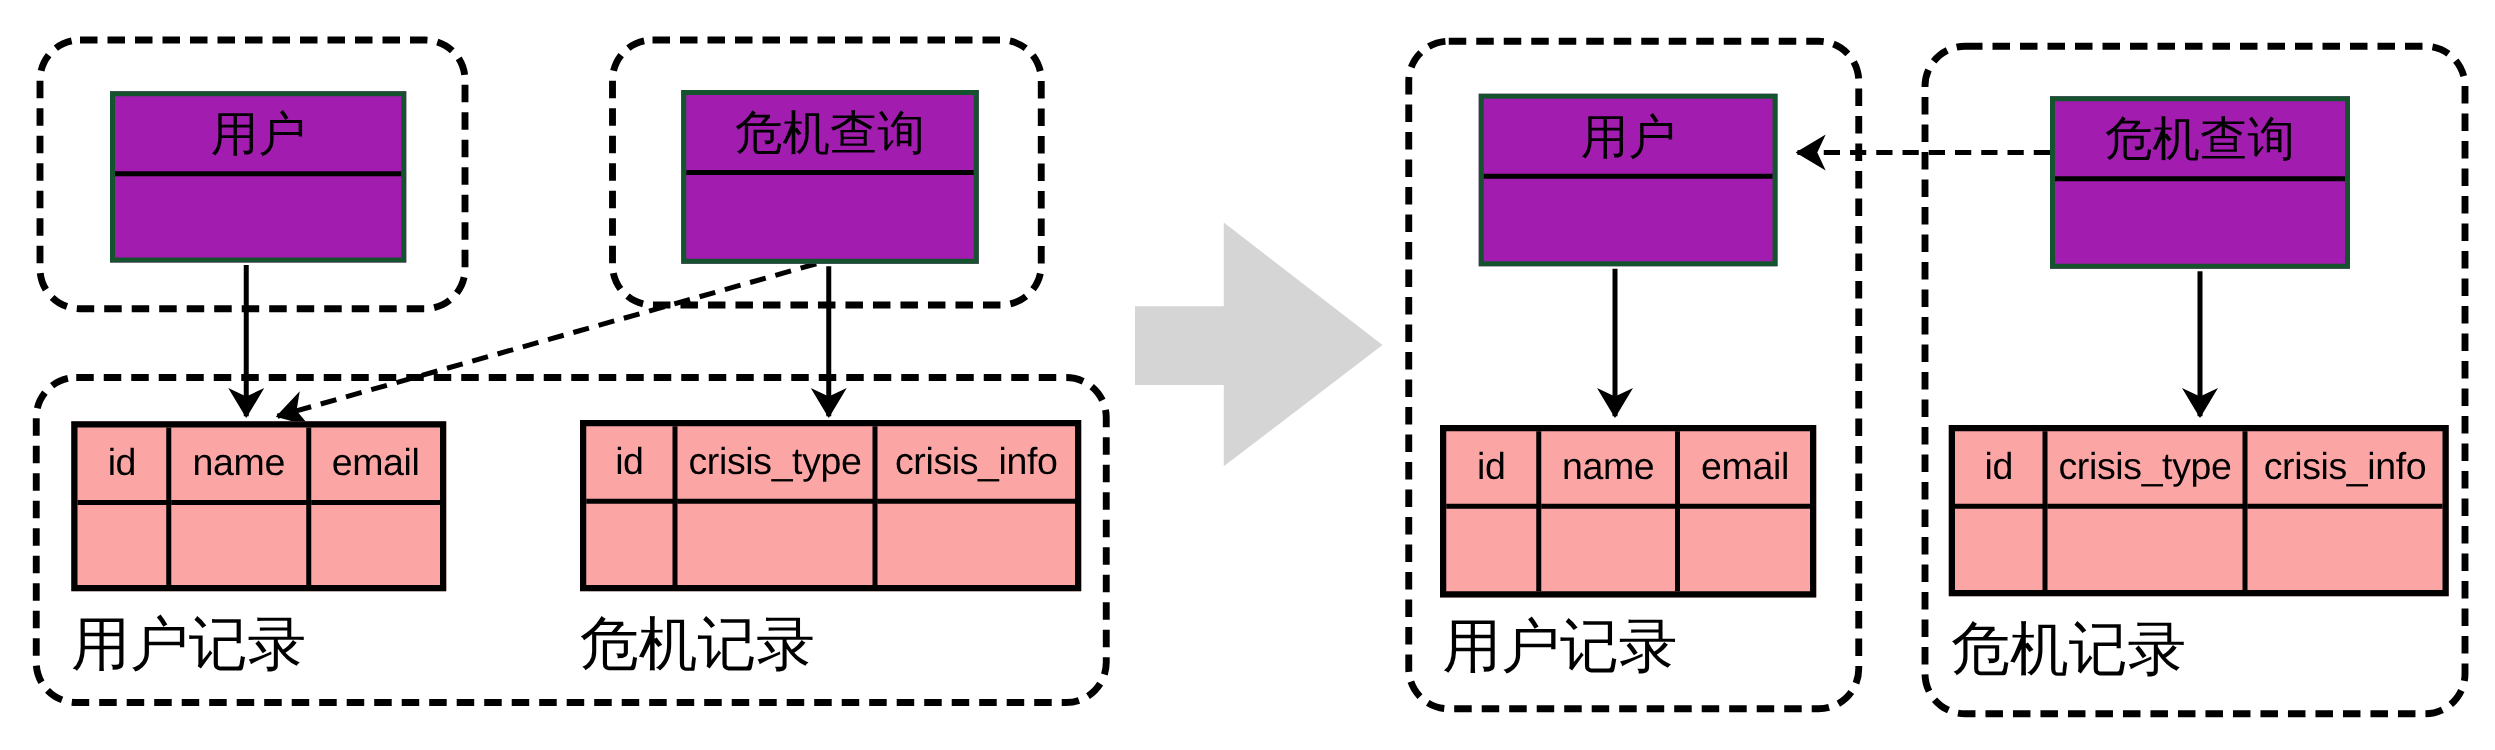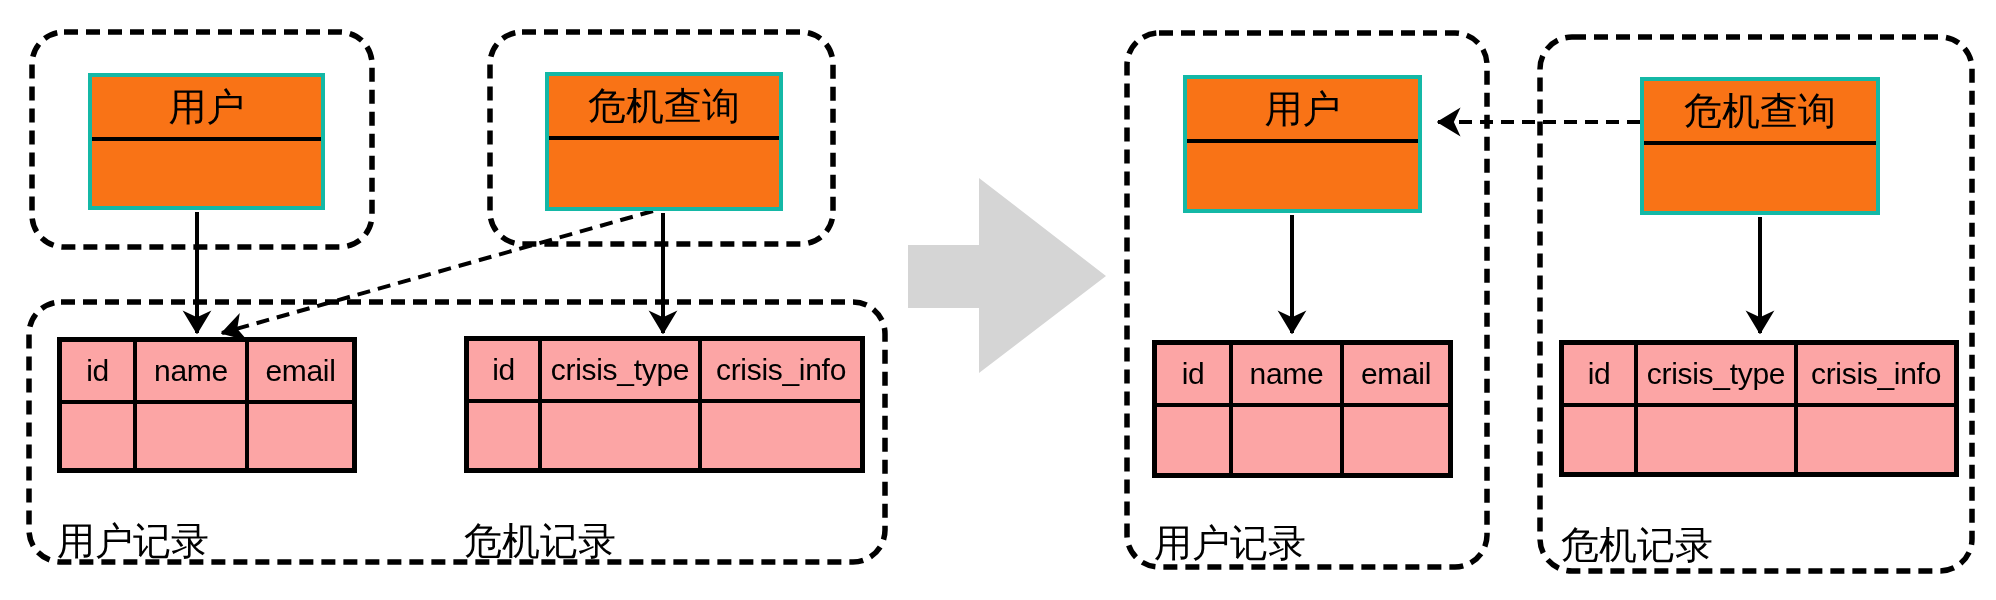--- a/index.html
+++ b/index.html
@@ -8,22 +8,22 @@
     width:1996px;height:600px;
     background:#ffffff;
     font-family:"Liberation Sans","DejaVu Sans",sans-serif;
     color:#000;
     overflow:hidden;
   }
   .layer{position:absolute;left:0;top:0;z-index:2;}
   
   .cls{
     position:absolute;z-index:3;
-    border:4px solid #14b8a6;
-    background:#f97316;
+    border:4px solid #14532d;
+    background:#a21caf;
     box-sizing:border-box;
     font-family:Liberation Serif, serif;
   }
   .cls .hd{
     height:64px;
     border-bottom:4px solid #000;
     display:flex;align-items:center;justify-content:center;
     font-size:38px;
     box-sizing:border-box;
   }
@@ -41,24 +41,23 @@
     display:flex;align-items:center;justify-content:center;
     font-size:30px;
     letter-spacing:-0.3px;
     box-sizing:border-box;
   }
   .tbl .th{border-bottom:4px solid #000;}
   .tbl .c3{border-right:none;}
   
   .cap{
     position:absolute;z-index:3;
-    font-size:38px;
+    font-size:47px;
     line-height:1.1;
     white-space:nowrap;
-    margin-top:32px;
   }
 </style>
 </head>
 <body>
 
 <div class="canvas">
 
   <svg class="layer" width="1996" height="600" viewBox="0 0 1996 600">
     <defs>
       <marker id="ah" viewBox="0 0 10 12" refX="9.4" refY="6" markerWidth="6" markerHeight="7.5" orient="auto-start-reverse">

